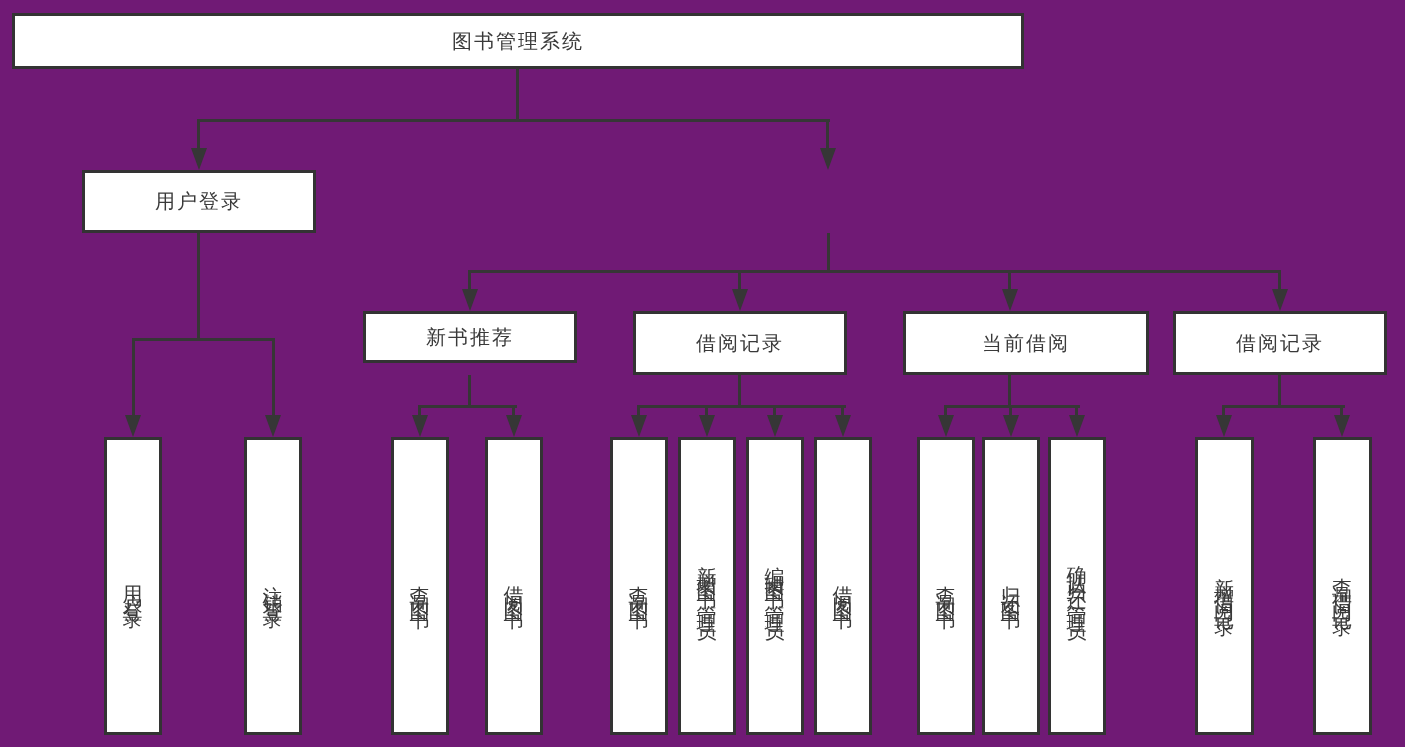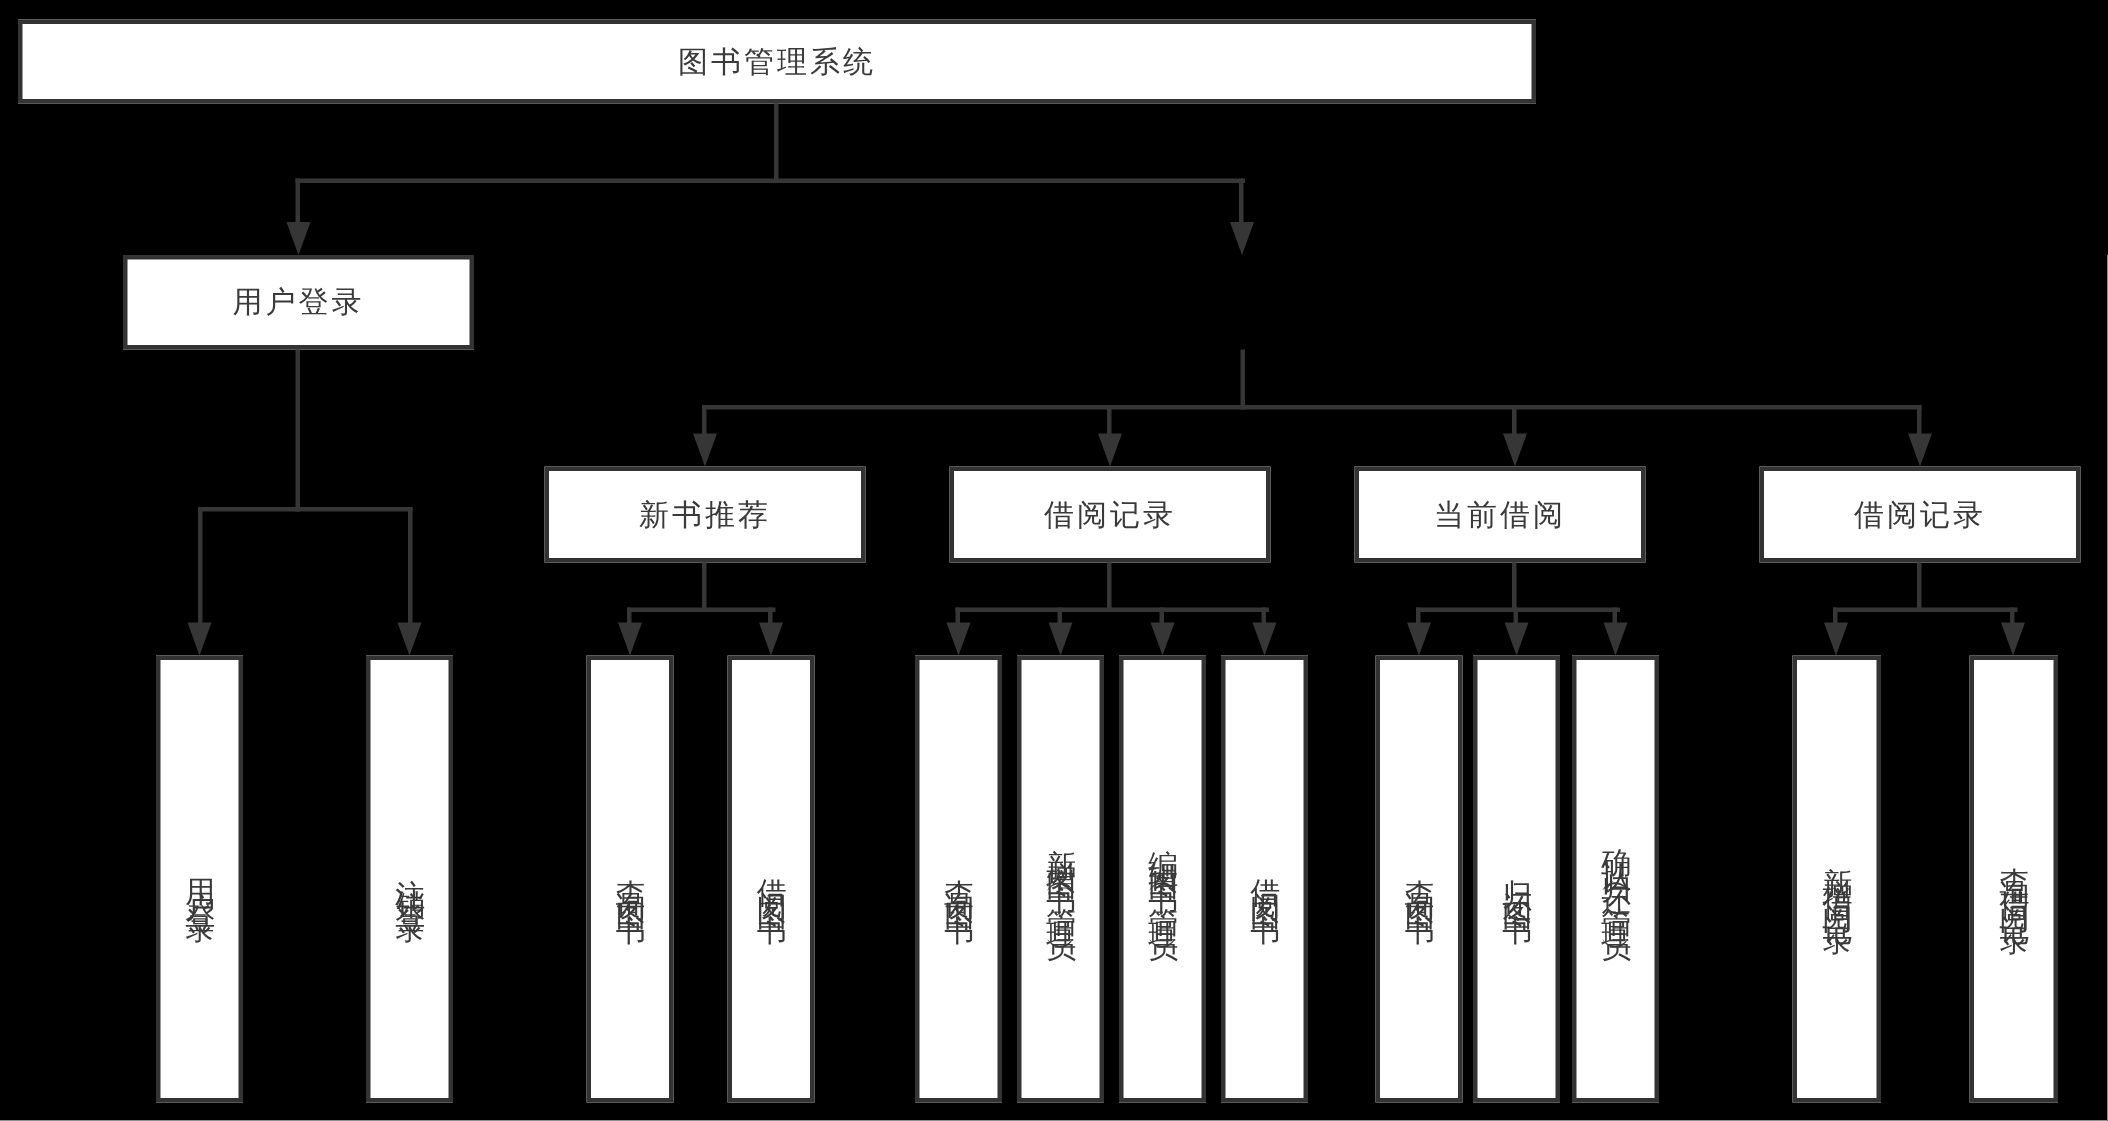--- a/index.html
+++ b/index.html
@@ -1,20 +1,20 @@
 <!DOCTYPE html>
 <html><head>
 <meta charset="utf-8">
 <style>
   html, body { margin: 0; padding: 0; background: #ffffff; }
   #canvas {
     position: relative;
     width: 1405px;
     height: 747px;
-    background: #000000;
+    background: #701a75;
     font-family: "Liberation Sans", "DejaVu Sans", sans-serif;
     overflow: hidden;
   }
   .box {
     position: absolute;
     box-sizing: border-box;
     border: 3px solid #333333;
     background: #ffffff;
     display: flex;
     align-items: center;
@@ -88,27 +88,27 @@
   <div class="line" style="left:468px; top:270px; width:813px; height:3px;"></div>
   <div class="line" style="left:468px; top:270px; width:3px; height:22px;"></div>
   <div class="arrow" style="left:462px; top:289px;"></div>
   <div class="line" style="left:738px; top:270px; width:3px; height:22px;"></div>
   <div class="arrow" style="left:732px; top:289px;"></div>
   <div class="line" style="left:1008px; top:270px; width:3px; height:22px;"></div>
   <div class="arrow" style="left:1002px; top:289px;"></div>
   <div class="line" style="left:1278px; top:270px; width:3px; height:22px;"></div>
   <div class="arrow" style="left:1272px; top:289px;"></div>
 
-  <div class="box" style="left:363px; top:311px; width:214px; height:64px;">
+  <div class="box" style="left:363px; top:311px; width:214px; height:52px;">
     <span class="hlabel">新书推荐</span>
   </div>
   <div class="box" style="left:633px; top:311px; width:214px; height:64px;">
     <span class="hlabel">借阅记录</span>
   </div>
-  <div class="box" style="left:903px; top:311px; width:194px; height:64px;">
+  <div class="box" style="left:903px; top:311px; width:246px; height:64px;">
     <span class="hlabel">当前借阅</span>
   </div>
   <div class="box" style="left:1173px; top:311px; width:214px; height:64px;">
     <span class="hlabel">借阅记录</span>
   </div>
 
   <div class="line" style="left:468px; top:375px; width:3px; height:33px;"></div>
   <div class="line" style="left:738px; top:375px; width:3px; height:33px;"></div>
   <div class="line" style="left:1008px; top:375px; width:3px; height:33px;"></div>
   <div class="line" style="left:1278px; top:375px; width:3px; height:33px;"></div>

